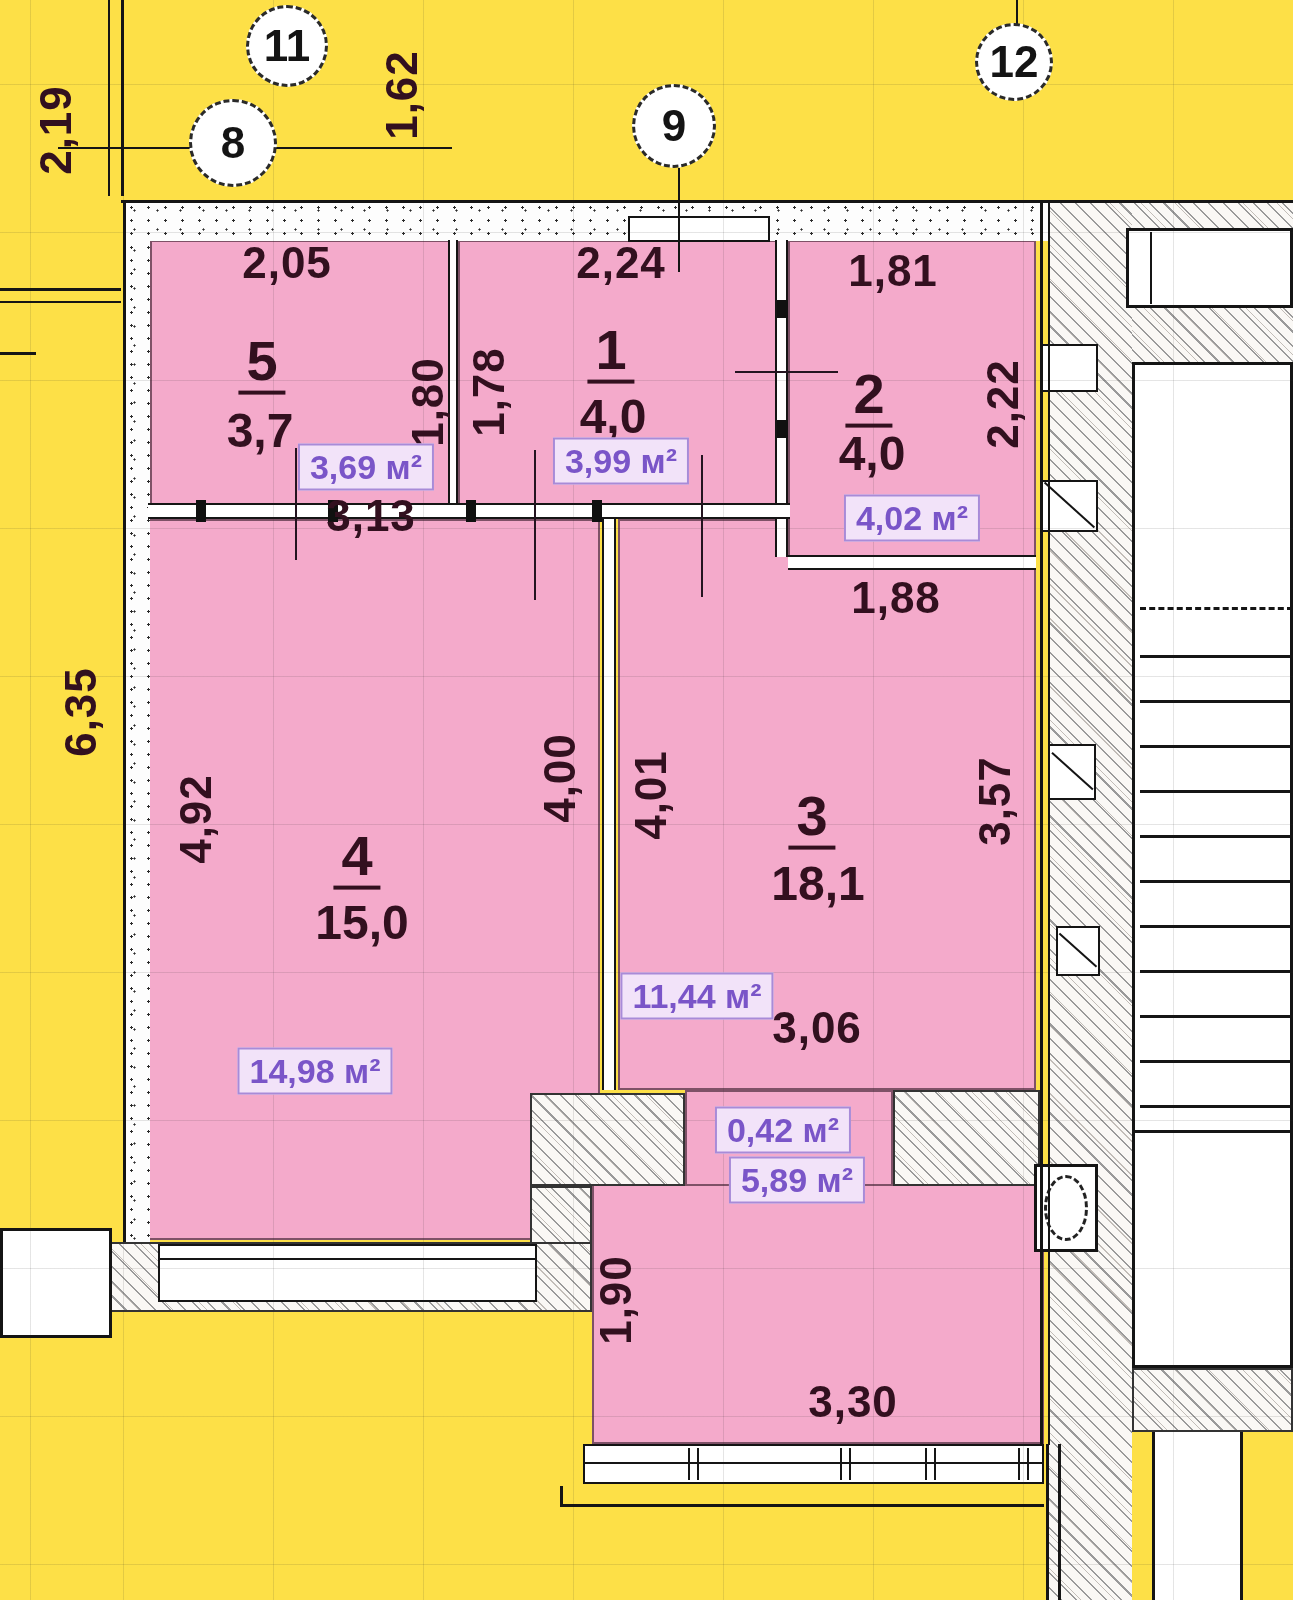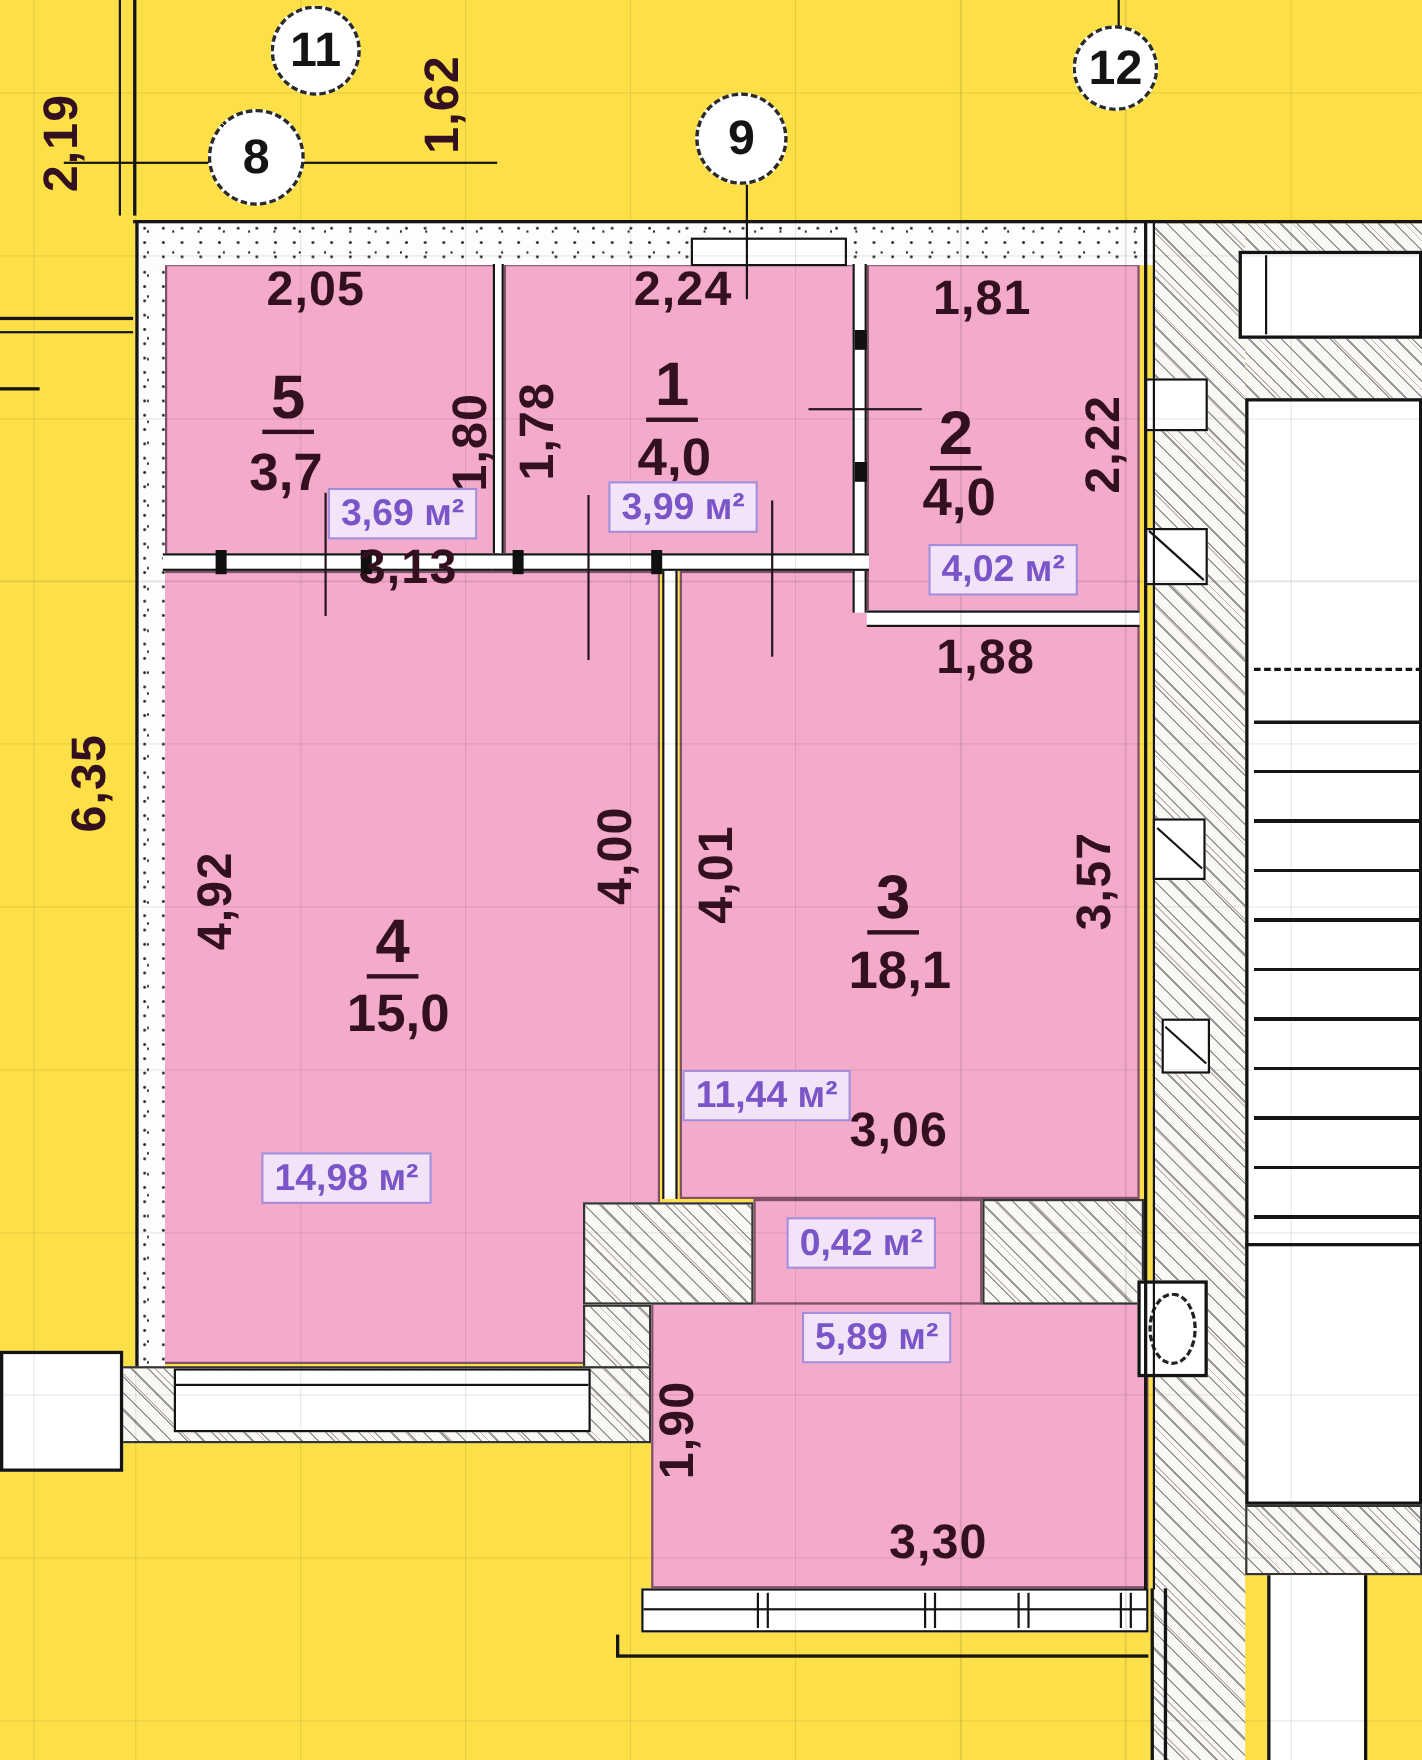--- a/index.html
+++ b/index.html
@@ -192,15 +192,15 @@
   <span class="rarea" style="left:362px;top:922px;">15,0</span>
   <span class="rnum" style="left:812px;top:818px;">3</span>
   <span class="rarea" style="left:818px;top:883px;">18,1</span>
 
   <span class="alabel" style="left:366px;top:467px;">3,69 м²</span>
   <span class="alabel" style="left:621px;top:461px;">3,99 м²</span>
   <span class="alabel" style="left:912px;top:518px;">4,02 м²</span>
   <span class="alabel" style="left:315px;top:1071px;">14,98 м²</span>
   <span class="alabel" style="left:697px;top:996px;">11,44 м²</span>
   <span class="alabel" style="left:783px;top:1130px;">0,42 м²</span>
-  <span class="alabel" style="left:797px;top:1216px;">5,89 м²</span>
+  <span class="alabel" style="left:797px;top:1180px;">5,89 м²</span>
 
 </div>
 
 </body></html>

